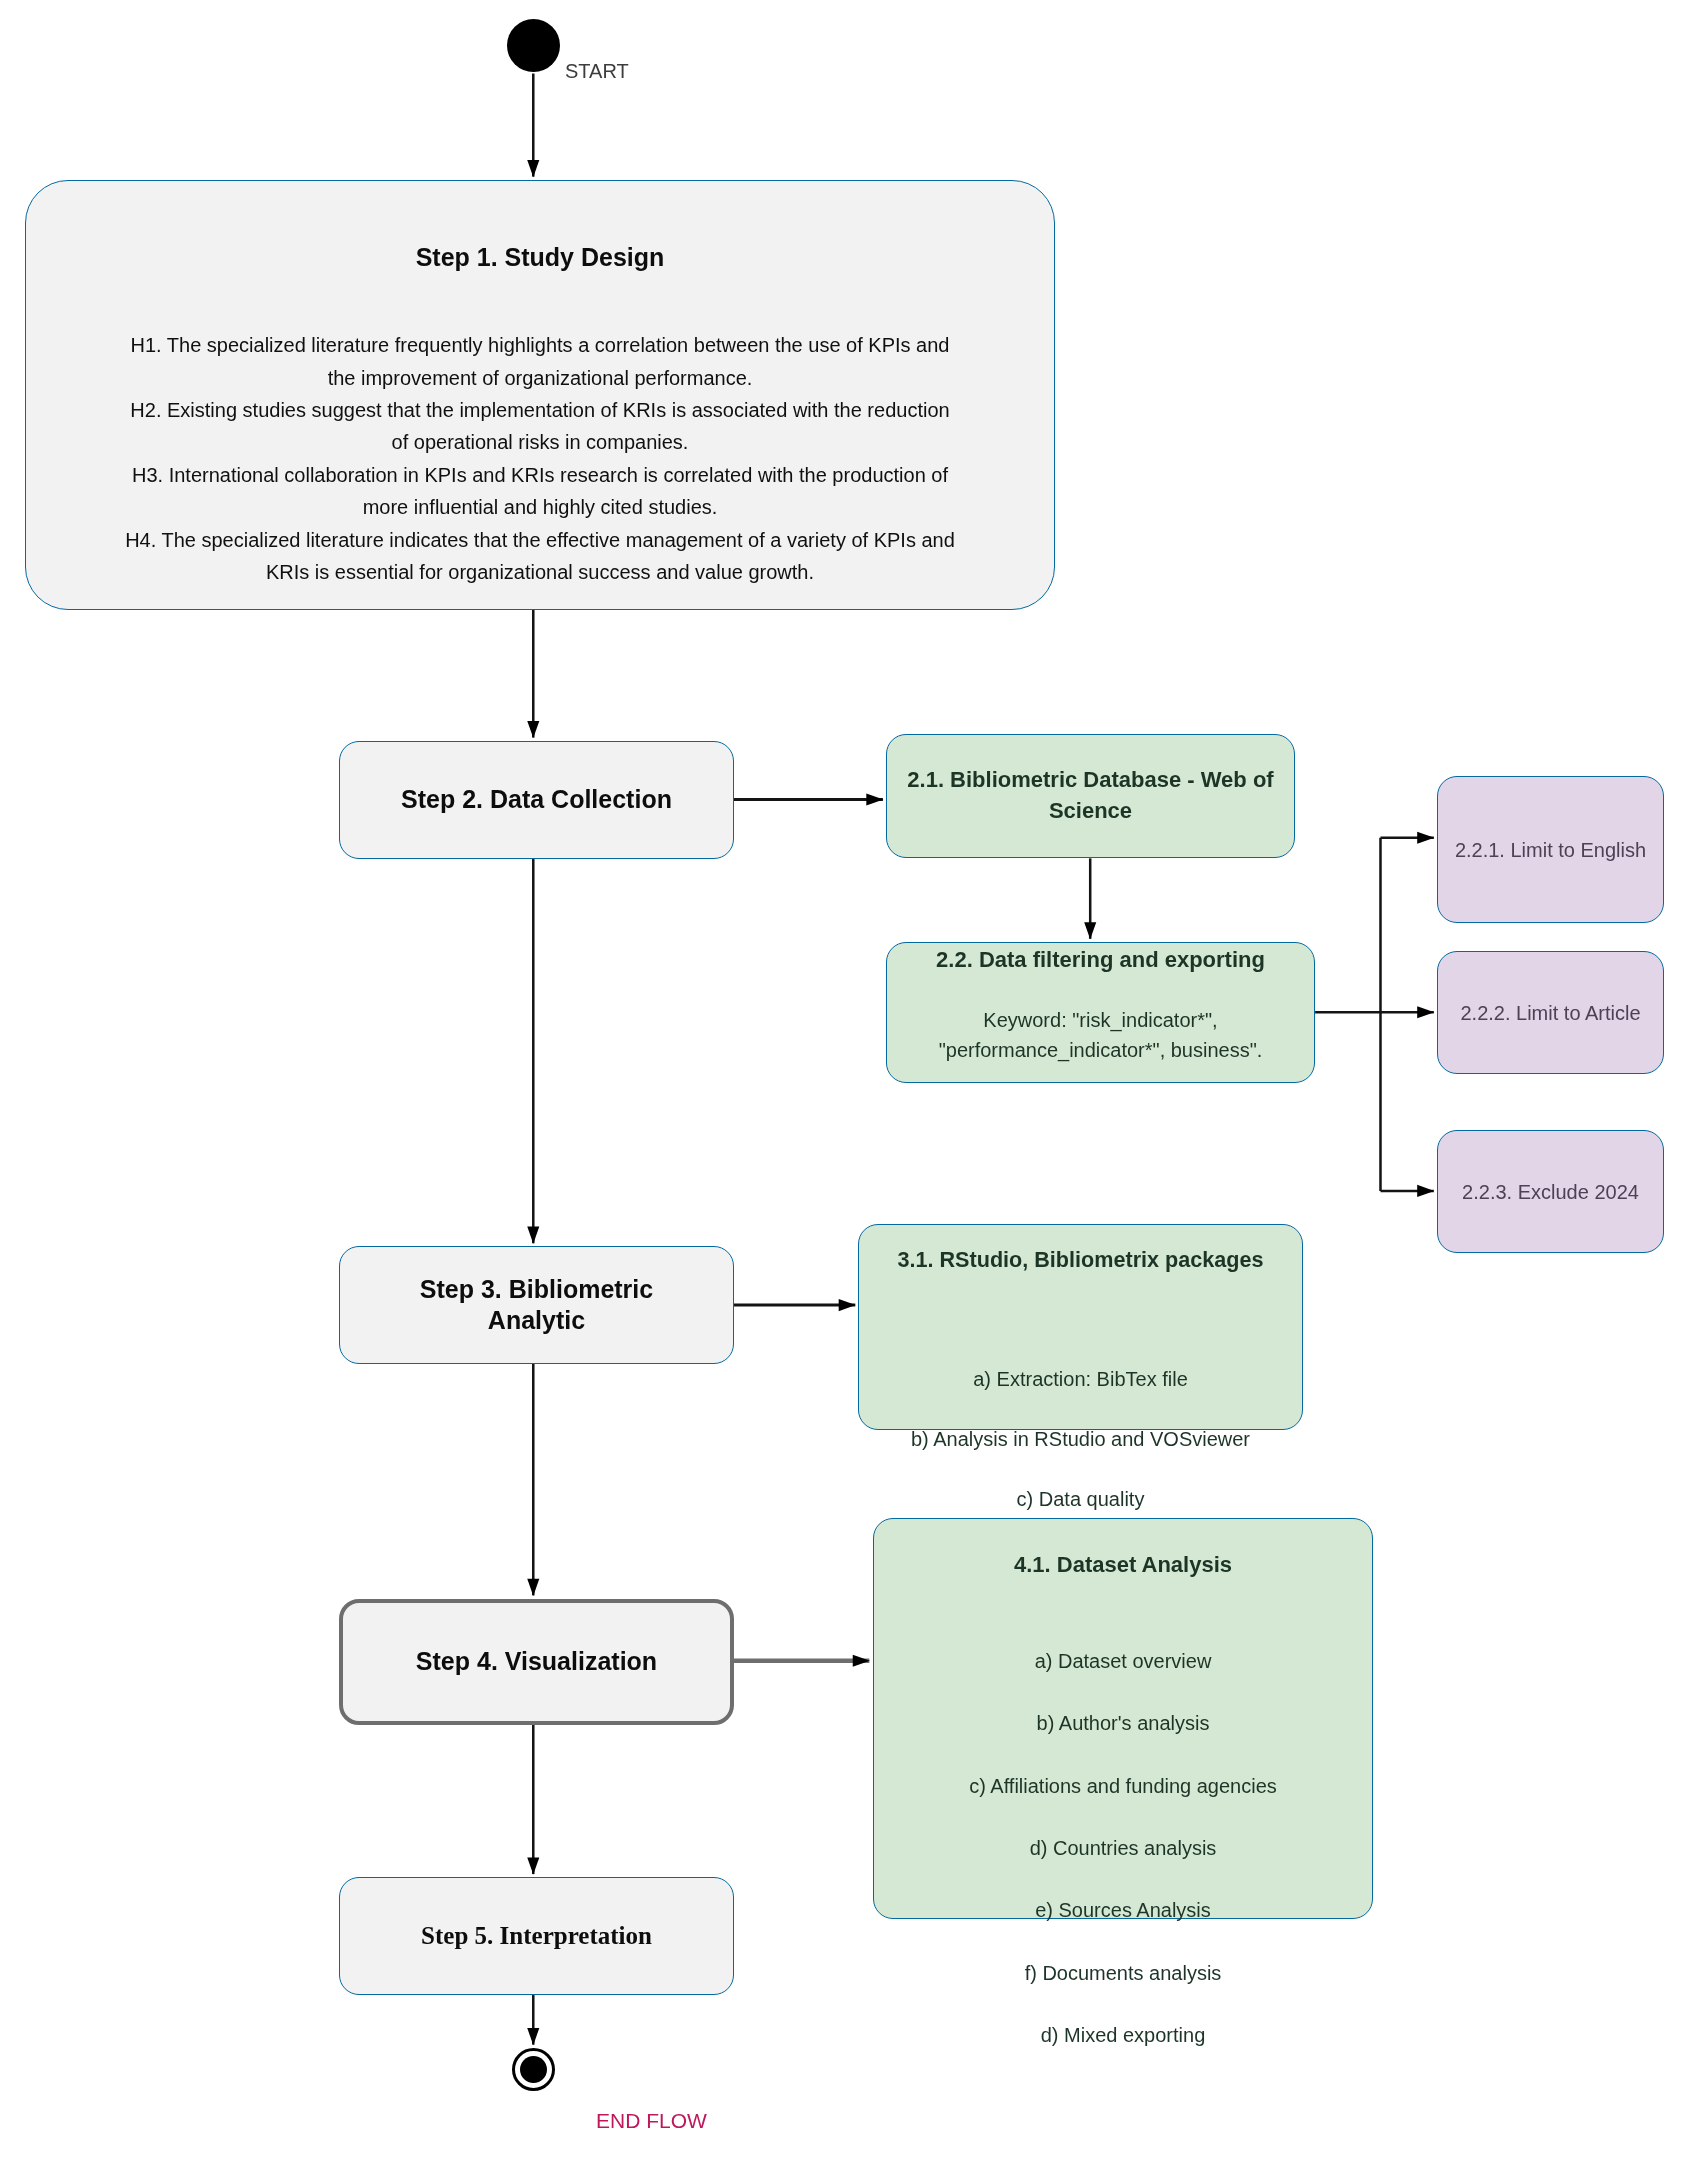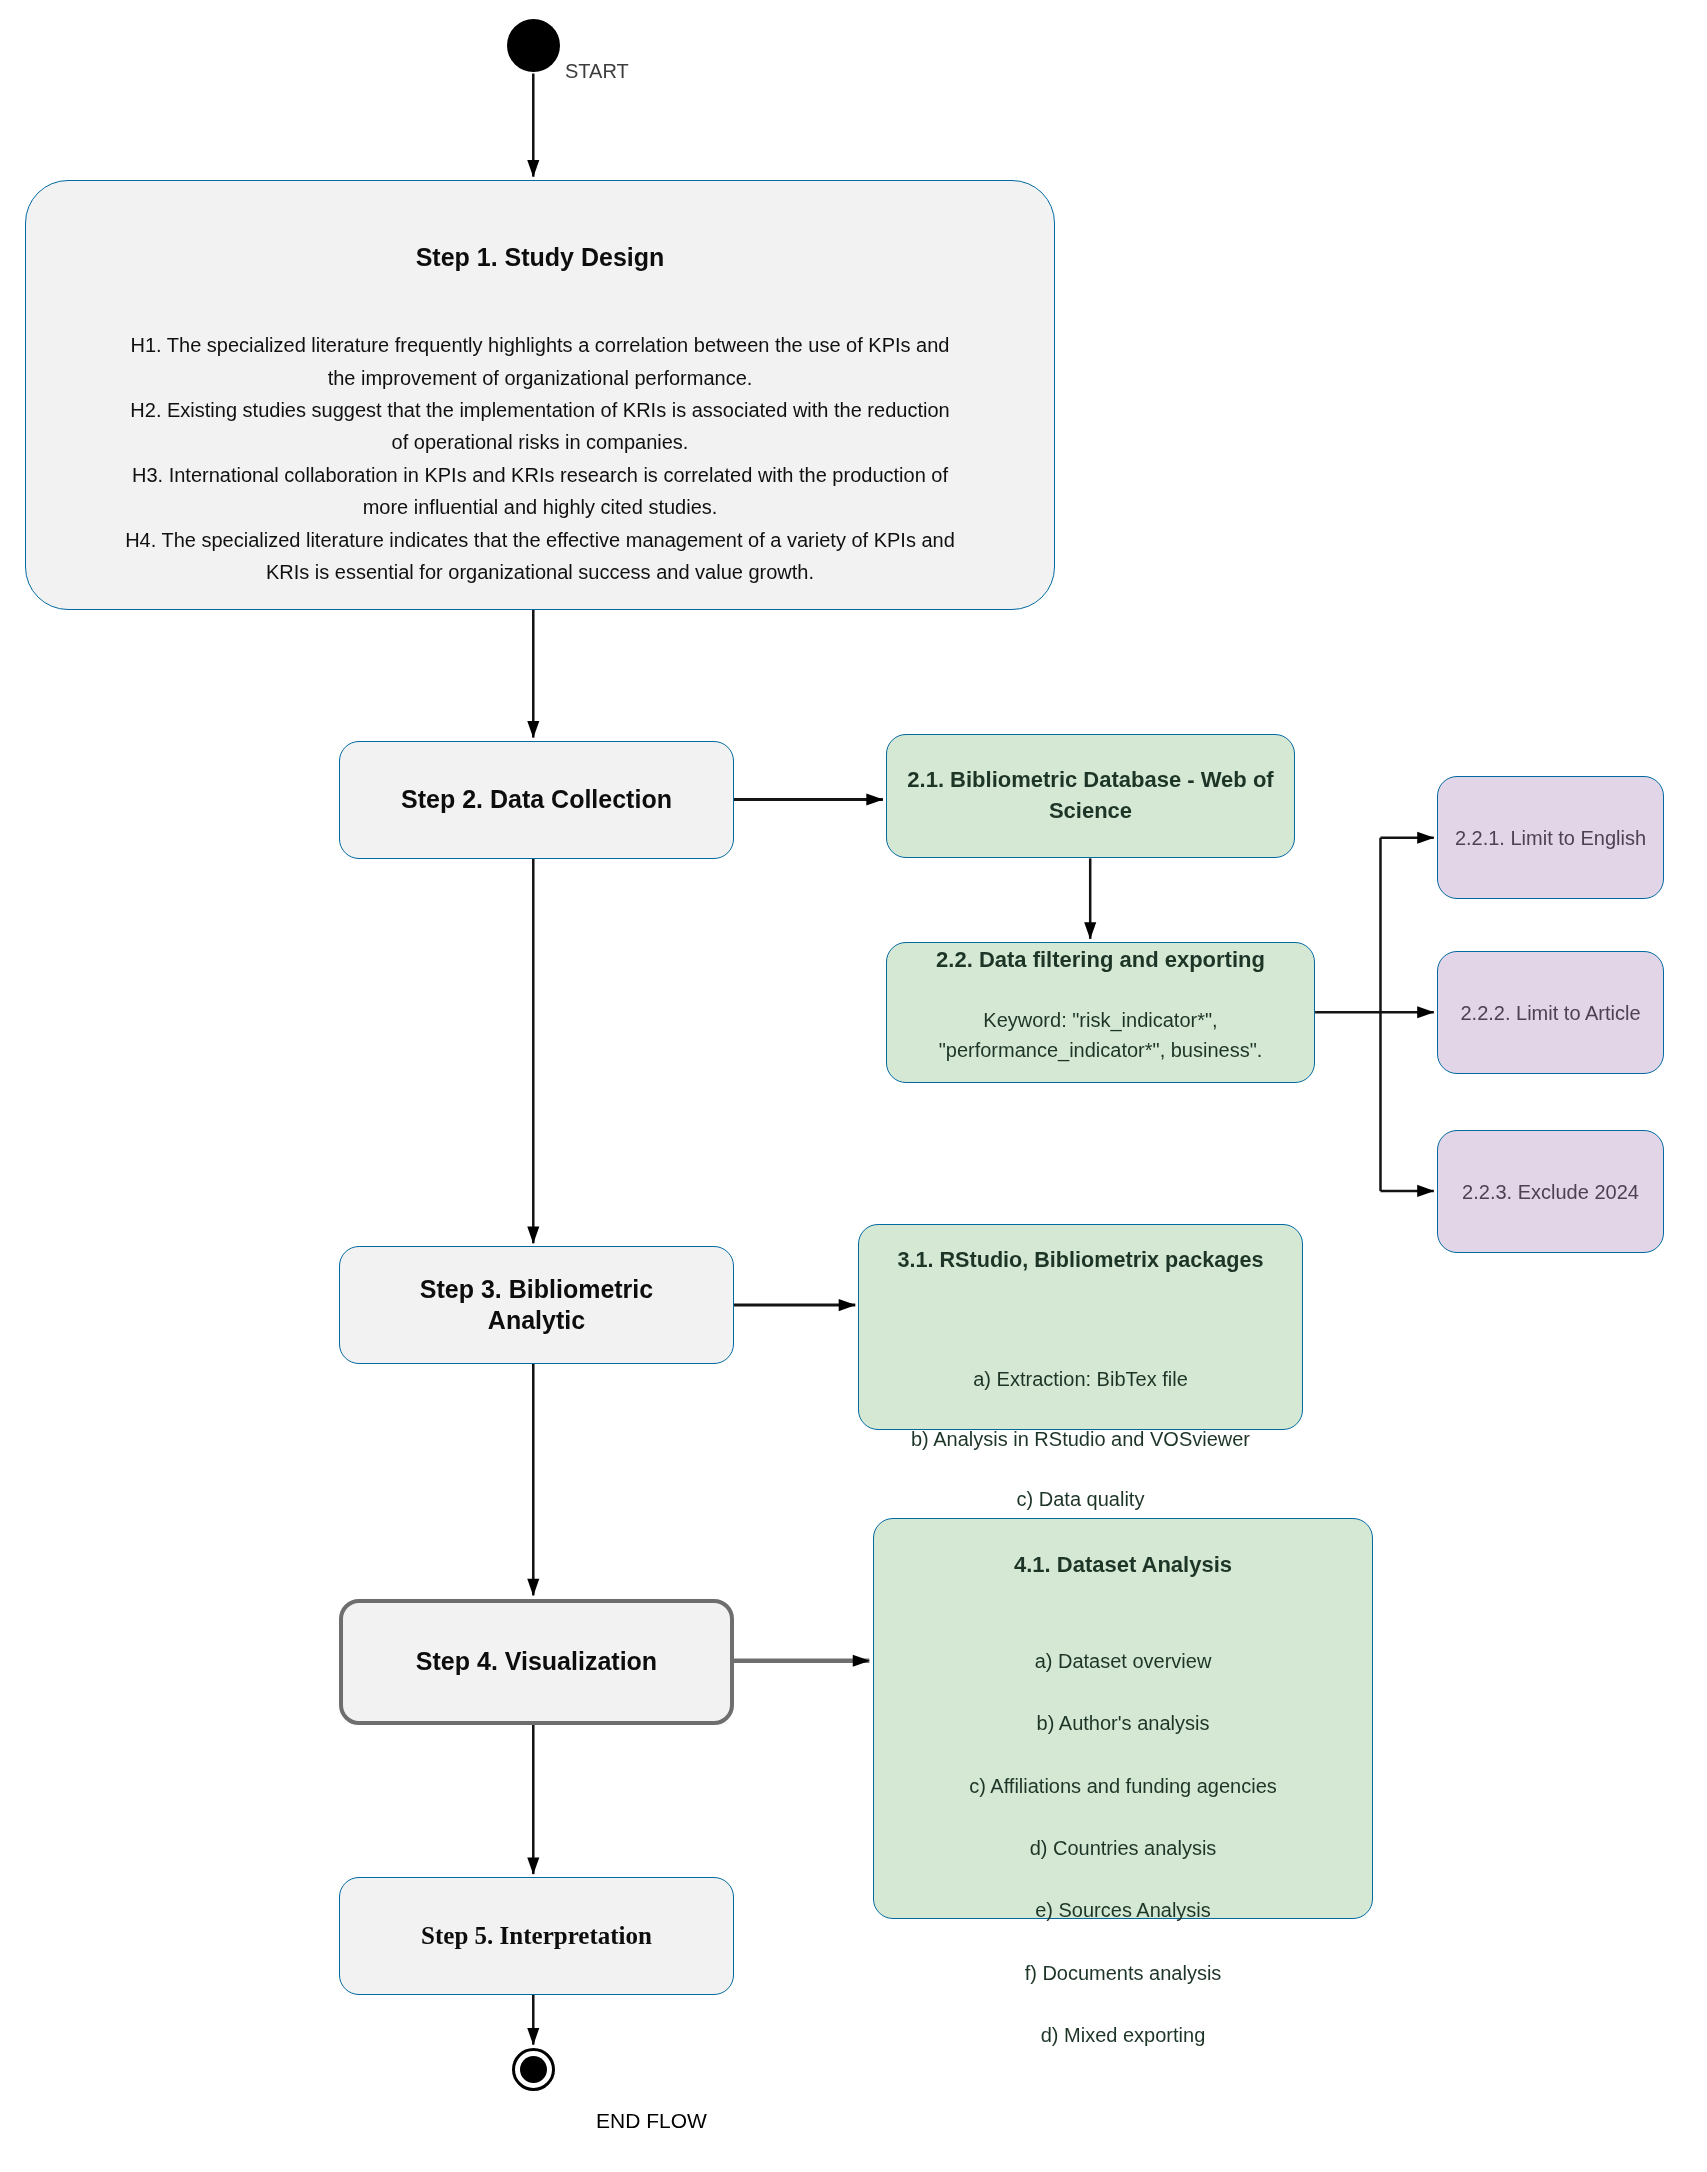--- a/index.html
+++ b/index.html
@@ -28,39 +28,39 @@
   .purple-label{font-size:20px;line-height:1.3;}
 
   .step1{left:25px;top:180px;width:1030px;height:430px;border-radius:43px;justify-content:flex-start;padding-top:61px;}
   .step1 .step-title{margin:0 0 56px 0;}
   .hypo{width:971px;font-size:20px;line-height:1.62;white-space:pre-line;color:#101010;}
 
   .step2{left:339px;top:741px;width:395px;height:118px;border-radius:20px;}
   .s21{left:886px;top:734px;width:409px;height:124px;border-radius:20px;}
   .s22{left:886px;top:942px;width:429px;height:141px;border-radius:20px;justify-content:flex-start;padding-top:2px;}
   .s22 .body-text{margin-top:29px;}
-  .p221{left:1437px;top:776px;width:227px;height:123px;border-radius:20px;}
+  .p221{left:1437px;top:776px;width:227px;height:147px;border-radius:20px;}
   .p222{left:1437px;top:951px;width:227px;height:123px;border-radius:20px;}
   .p223{left:1437px;top:1130px;width:227px;height:123px;border-radius:20px;}
 
   .step3{left:339px;top:1246px;width:395px;height:118px;border-radius:20px;}
   .s31{left:858px;top:1224px;width:445px;height:206px;border-radius:20px;justify-content:flex-start;padding-top:20px;gap:23px;}
   .s31 .sub-title{white-space:nowrap;font-size:21.6px;}
   .s31 .body-text{margin-top:36px;}
 
   .step4{left:339px;top:1599px;width:395px;height:126px;border-radius:20px;border:4.5px solid #6e6e6e;}
   .s41{left:873px;top:1518px;width:500px;height:401px;border-radius:20px;justify-content:flex-start;padding-top:31px;}
   .s41 .body-text{margin-top:34px;line-height:1.56;}
 
   .step5{left:339px;top:1877px;width:395px;height:118px;border-radius:20px;font-family:Liberation Serif, serif;}
 
   .start-circle{left:507px;top:19px;width:53px;height:53px;border-radius:50%;background:#000;}
   .flow-label{position:absolute;font-size:20px;color:#3d3d3d;}
   .start-label{left:565px;top:60px;}
-  .end-label{left:596px;top:2109px;font-size:21px;color:#000000;}
+  .end-label{left:596px;top:2109px;font-size:21px;color:#be185d;}
   .end-circle{
     left:512px;top:2048px;width:43px;height:43px;border-radius:50%;
     background:#ffffff;border:3.5px solid #000;
     display:flex;align-items:center;justify-content:center;
   }
   .end-inner{width:27px;height:27px;border-radius:50%;background:#000;}
 </style>
 </head>
 <body>
 

